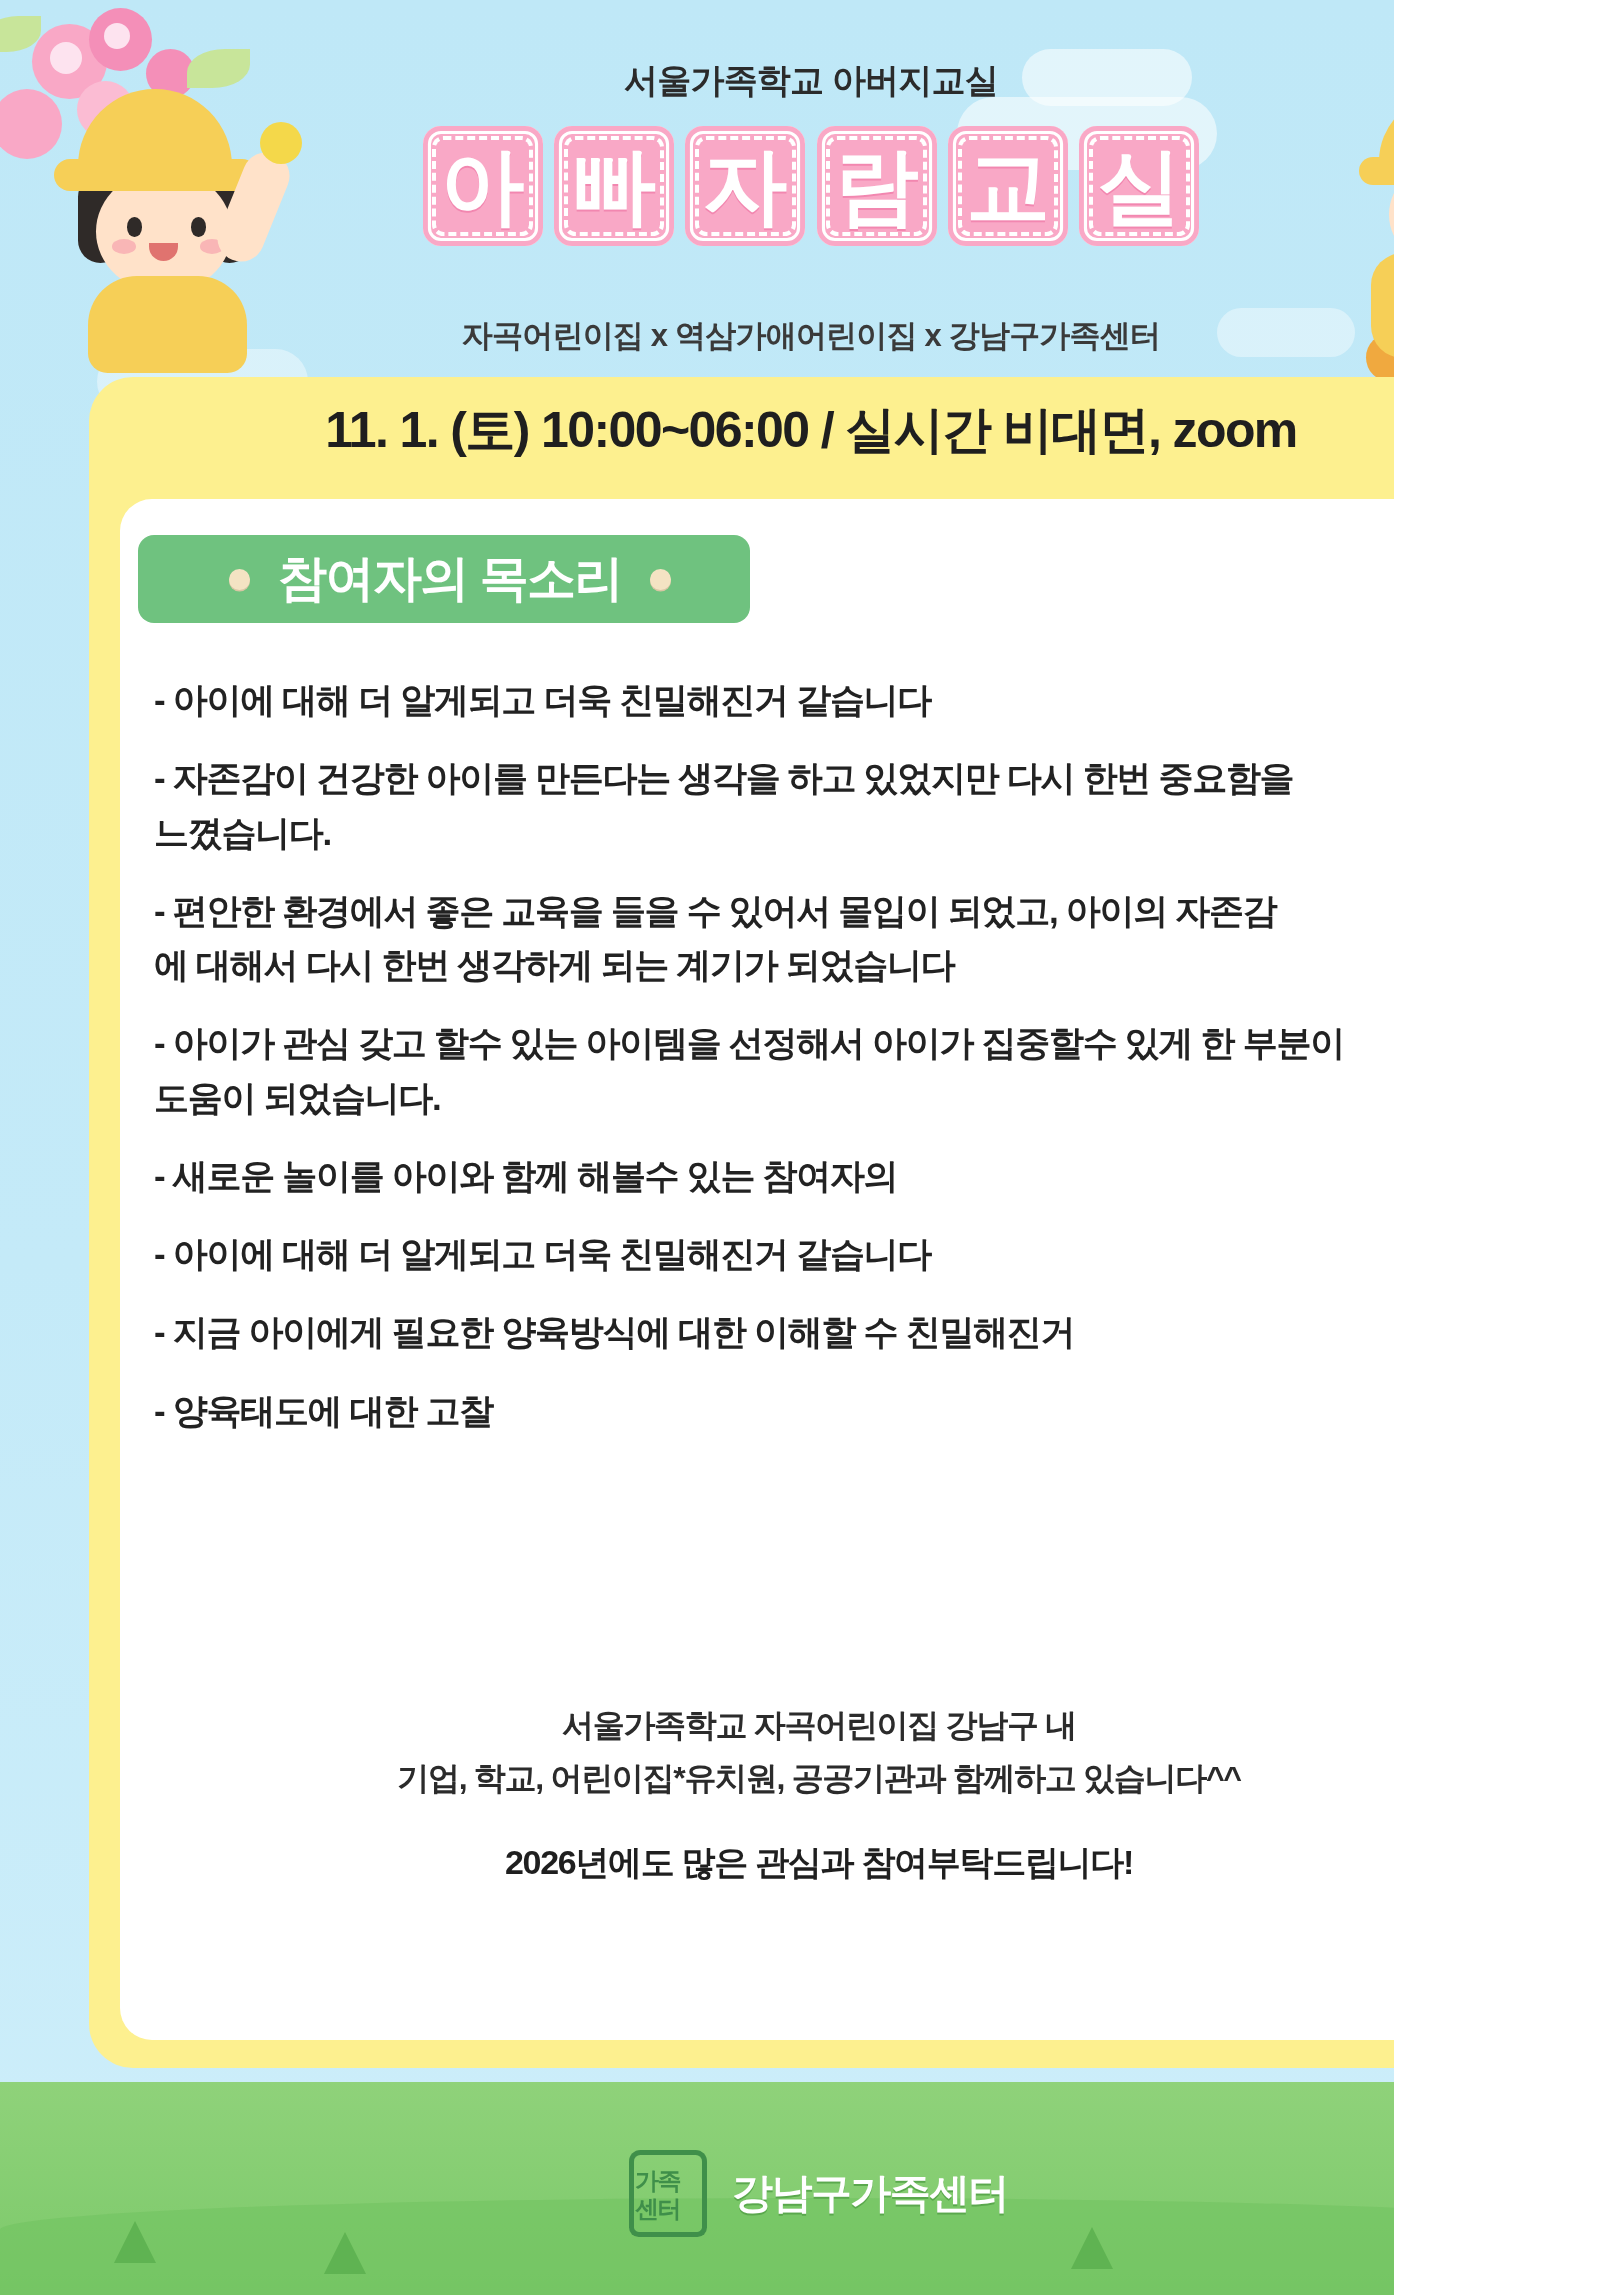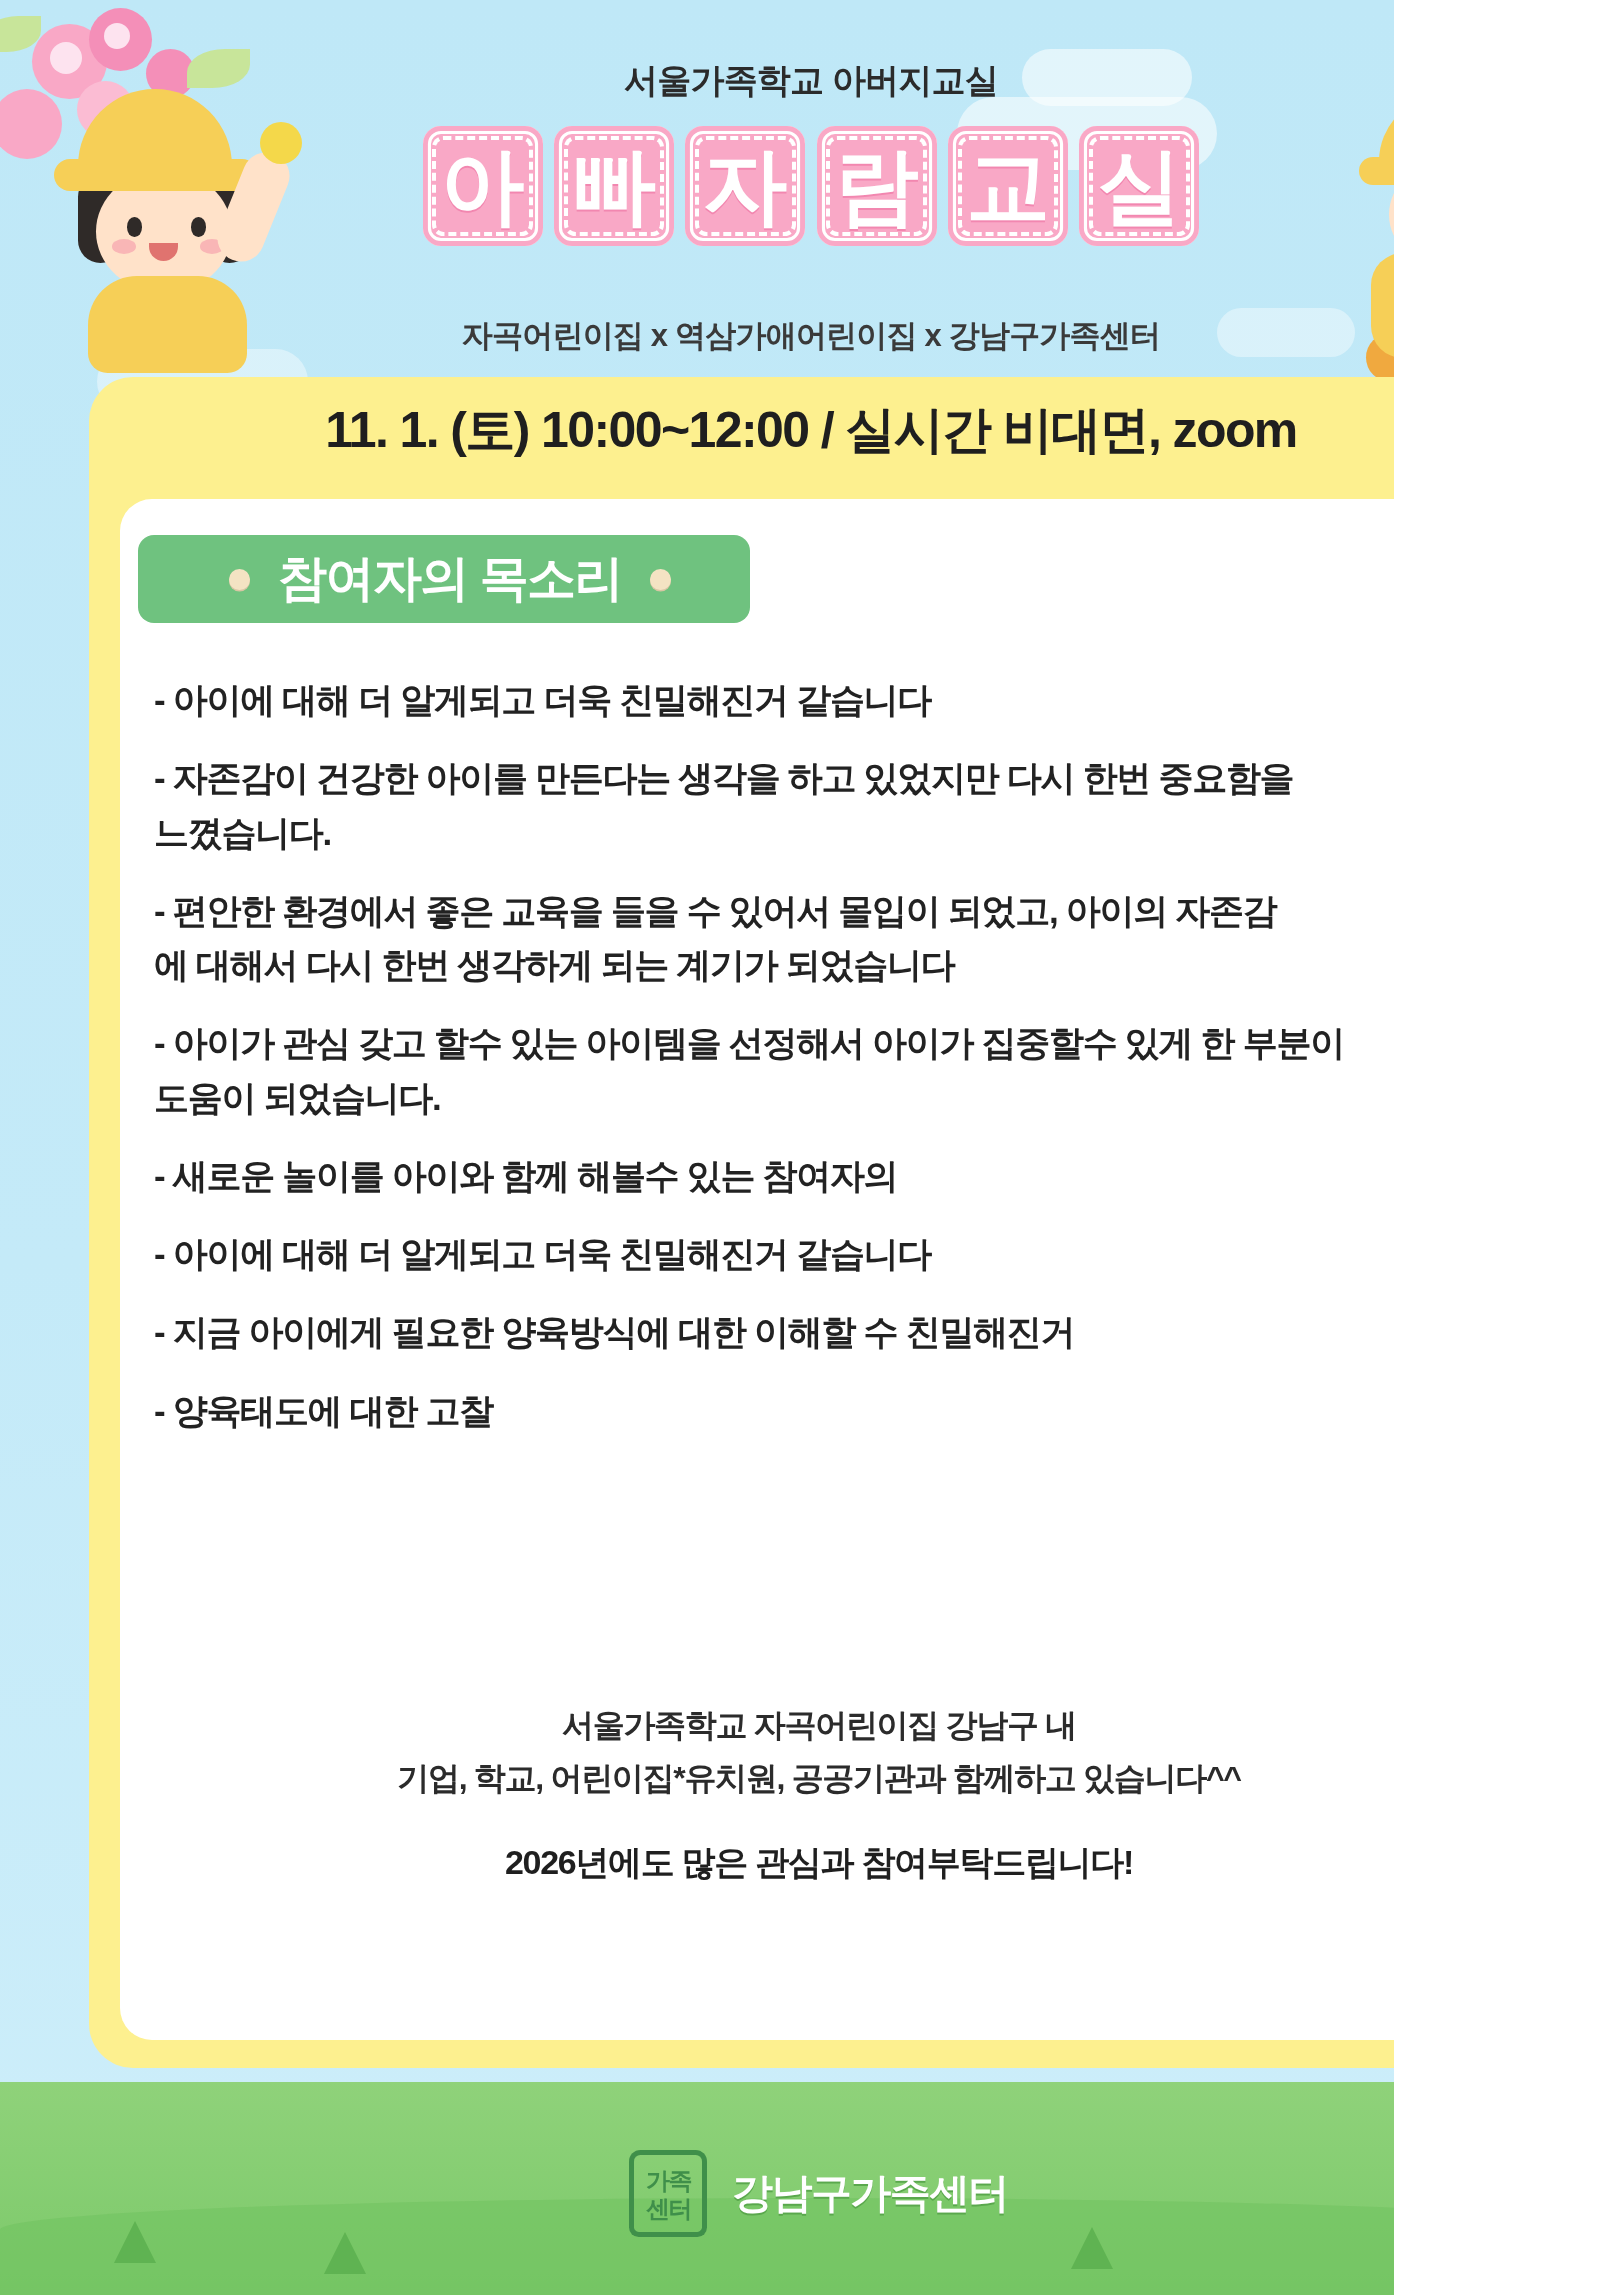--- a/index.html
+++ b/index.html
@@ -264,21 +264,20 @@
     border-top: none;
     border-radius: 0 0 9.7px 9.7px;
   }
   .footer-logo .l1, .footer-logo .l2 {
     position: absolute;
     font-size: 24px;
     font-weight: 900;
     color: #3f8f4a;
     letter-spacing: -1.6px;
     line-height: 1;
-    padding-left: 11px;
   }
   .footer-logo .l1 { left: 21px; top: 24px; }
   .footer-logo .l2 { left: 21px; top: 52px; }
   .footer-name {
     font-size: 41px;
     font-weight: 900;
     color: #ffffff;
     letter-spacing: -1.6px;
     text-shadow: 0 1.6px 0 #5aa84d;
   }
@@ -456,21 +455,21 @@
         <span>교</span>
       </div>
     <div class="title-chip">
         <span>실</span>
       </div>
   </div>
 
   <div class="header-partners">자곡어린이집 x 역삼가애어린이집 x 강남구가족센터</div>
 
   <div class="frame">
-    <div class="schedule">11. 1. (토) 10:00~12:00  / 실시간 비대면, zoom</div>
+    <div class="schedule">11. 1. (토) 10:00~06:00  / 실시간 비대면, zoom</div>
     <div class="white-card"></div>
   </div>
 
   <div class="section-tag">
     <span class="tag-dot"></span>
     <span class="tag-text">참여자의 목소리</span>
     <span class="tag-dot"></span>
   </div>
 
   <div class="voices">

